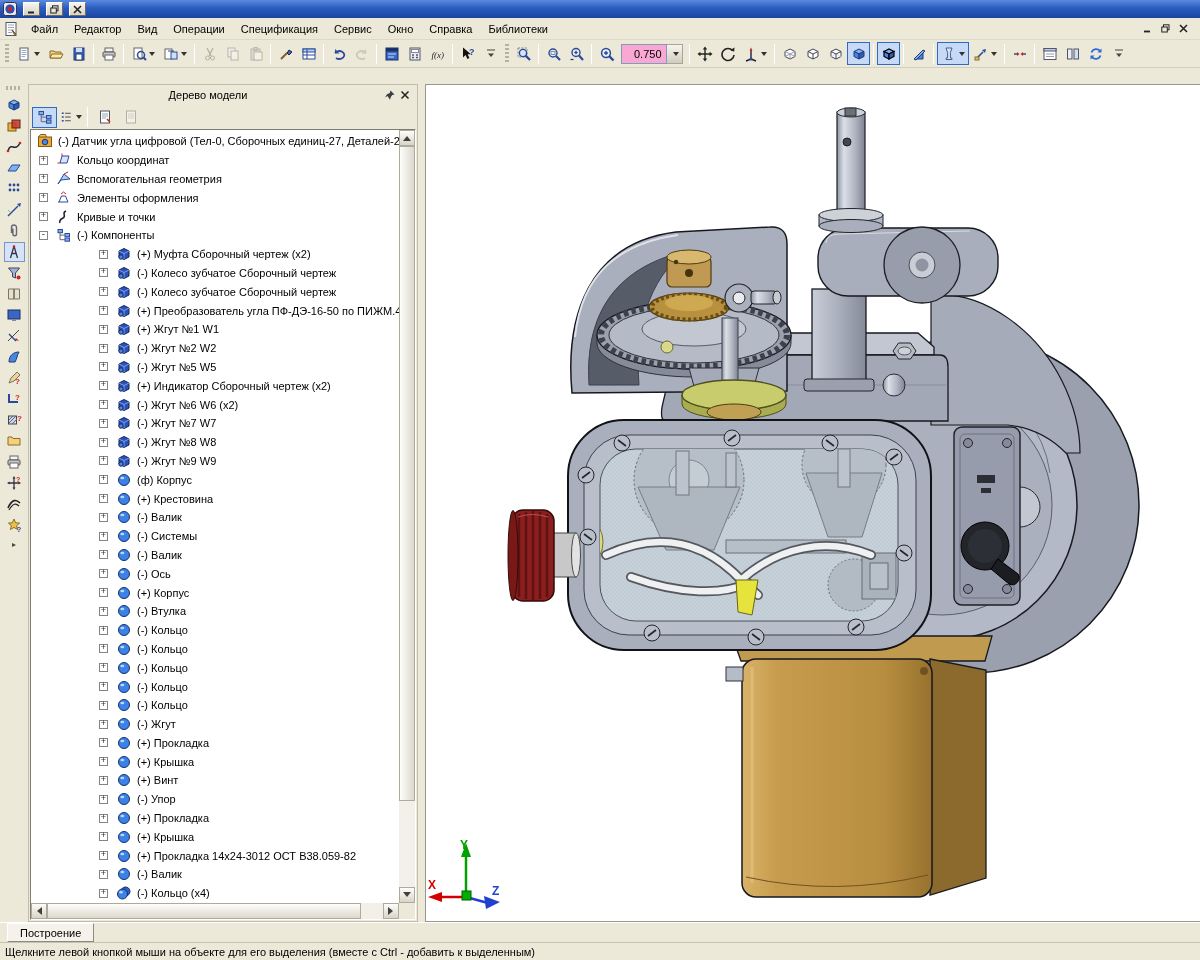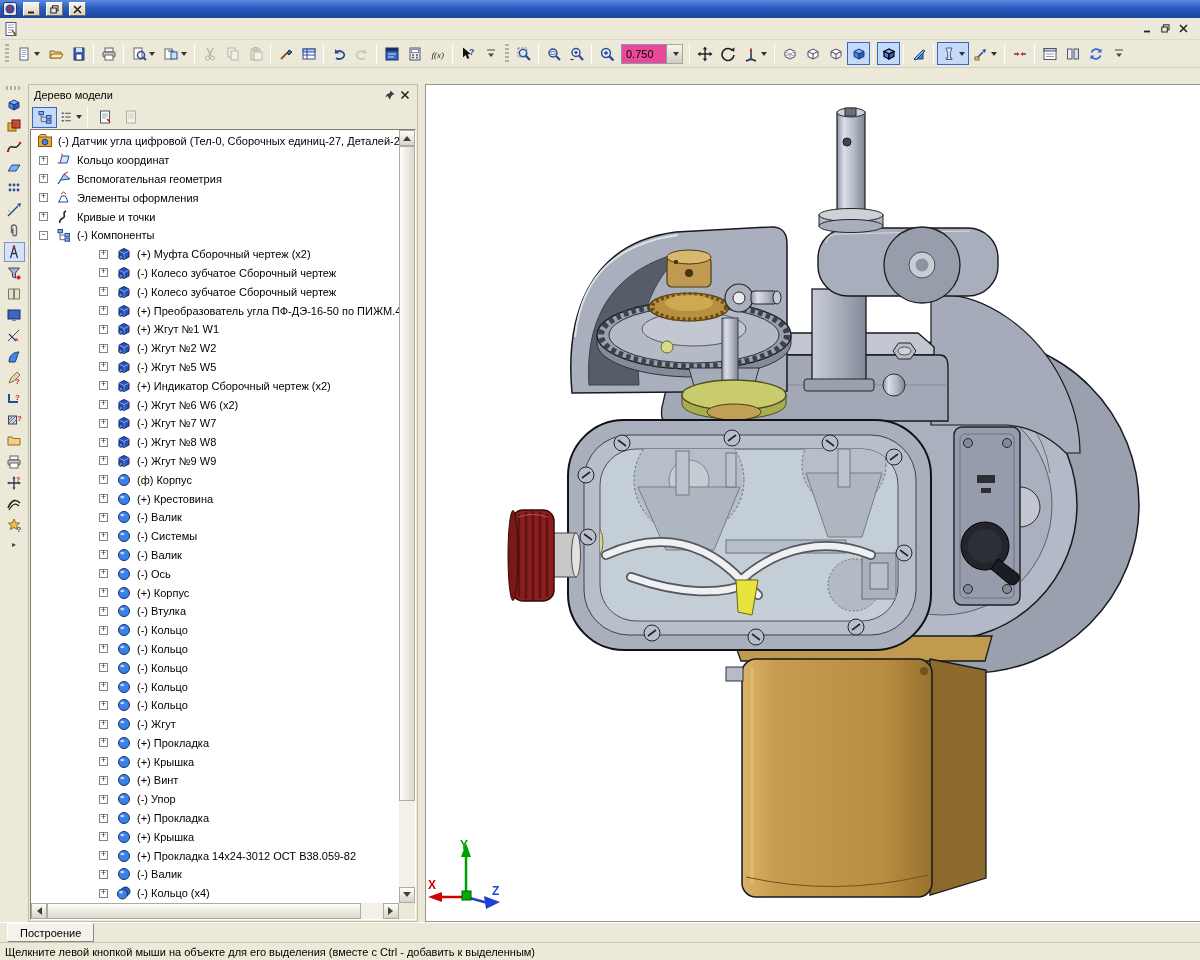--- a/index.html
+++ b/index.html
@@ -28,38 +28,38 @@
     background:repeating-linear-gradient(180deg,#b4b0a2 0 2px,transparent 2px 4px); }
   .tsep { width:1px; height:20px; background:#c2beae; border-right:1px solid #fff; margin:0 3px; }
   .tb-btn { width:23px; height:23px; display:flex; align-items:center; justify-content:center;
     border:1px solid transparent; flex:none; }
   .tb-btn.hasdd { width:32px; }
   .tb-btn.act { border:1px solid #316ac5; background:#c6daf8; }
   .tb-btn.dis svg { opacity:.38; filter:grayscale(1); }
   .dd { width:0; height:0; border-left:3px solid transparent; border-right:3px solid transparent;
     border-top:4px solid #333; margin-left:2px; }
   .combo { display:flex; align-items:center; height:20px; margin:0 3px; }
-  .combo-val { width:46px; height:20px; background:#ec4899; border:1px solid #7f9db9;
-    padding:3px 4px; font-size:11px; }
+  .combo-val { width:46px; height:20px; background:#f9a8d4; border:1px solid #7f9db9;
+    padding:3px 12px; font-size:11px; }
   .combo-dd { width:16px; height:20px; background:linear-gradient(#f7f5ee,#d0ccc0);
     border:1px solid #a8a496; border-left:none; display:flex; align-items:center; justify-content:center; }
 
   
   .main { display:flex; height:854px; padding-top:16px; align-items:stretch; background:#ece9d8; }
   .leftbar { width:28px; display:flex; flex-direction:column; align-items:center; gap:1px; flex:none; }
   .lb-grip { width:16px; height:4px; margin:2px 0 4px 0;
     background:repeating-linear-gradient(90deg,#b4b0a2 0 2px,transparent 2px 4px); }
   .lb-btn { width:21px; height:20px; display:flex; align-items:center; justify-content:center;
     border:1px solid transparent; flex:none; }
   .lb-btn.act { border:1px solid #7a96c8; background:#d6e2f8; }
   .lb-exp { margin-top:4px; font-size:8px; color:#444; }
 
   .treepanel { width:390px; display:flex; flex-direction:column; flex:none;
     border:1px solid #c0bcae; background:#ece9d8; }
-  .phead { height:20px; display:flex; align-items:center; padding:0 5px; }
+  .phead { height:20px; display:flex; align-items:center; padding:0 5px;text-align:center; }
   .phead-title { flex:1; }
   .phead-btn { width:15px; height:14px; display:flex; align-items:center; justify-content:center; }
   .ptools { height:24px; display:flex; align-items:center; padding:0 3px; gap:1px; }
   .pt-btn { width:25px; height:21px; display:flex; align-items:center; justify-content:center;
     border:1px solid transparent; }
   .pt-btn.act { border:1px solid #316ac5; background:#c6daf8; }
   .pt-btn.dis svg { opacity:.38; filter:grayscale(1); }
 
   .treewrap { flex:1; position:relative; margin:0 1px 1px 1px; background:#fff;
     border:1px solid; border-color:#7f7c72 #fff #fff #7f7c72; }
@@ -127,20 +127,31 @@
 </div>
 
 <div class="menubar">
   <span style="display:flex;margin-right:4px">
     <svg width="16" height="16" viewBox="0 0 16 16">
         <rect x="3" y="1.5" width="10" height="13" fill="#fff" stroke="#556"></rect>
         <path d="M5 4h6M5 6.5h6M5 9h6M5 11.5h4" stroke="#9aa7c0"></path>
         <path d="M9 9l4 4-1.6.6z" fill="#caa23a" stroke="#6a521a"></path>
       </svg>
   </span>
+  <span id="menu-items" style="display:flex">
+      <span class="menu-item">Файл</span>
+      <span class="menu-item">Редактор</span>
+      <span class="menu-item">Вид</span>
+      <span class="menu-item">Операции</span>
+      <span class="menu-item">Спецификация</span>
+      <span class="menu-item">Сервис</span>
+      <span class="menu-item">Окно</span>
+      <span class="menu-item">Справка</span>
+      <span class="menu-item">Библиотеки</span>
+    </span>
   <span class="mdi-controls">
     <span class="mdibtn">
         <svg width="9" height="9" viewBox="0 0 9 9">
           <path d="M1 7.5h6" stroke="#222" stroke-width="1.8"></path>
         </svg>
       </span>
     <span class="mdibtn">
         <svg width="9" height="9" viewBox="0 0 9 9">
           <rect x="2.5" y="0.8" width="5.5" height="5" fill="none" stroke="#222"></rect>
           <rect x="0.8" y="3" width="5.5" height="5" fill="#ece9d8" stroke="#222"></rect>

